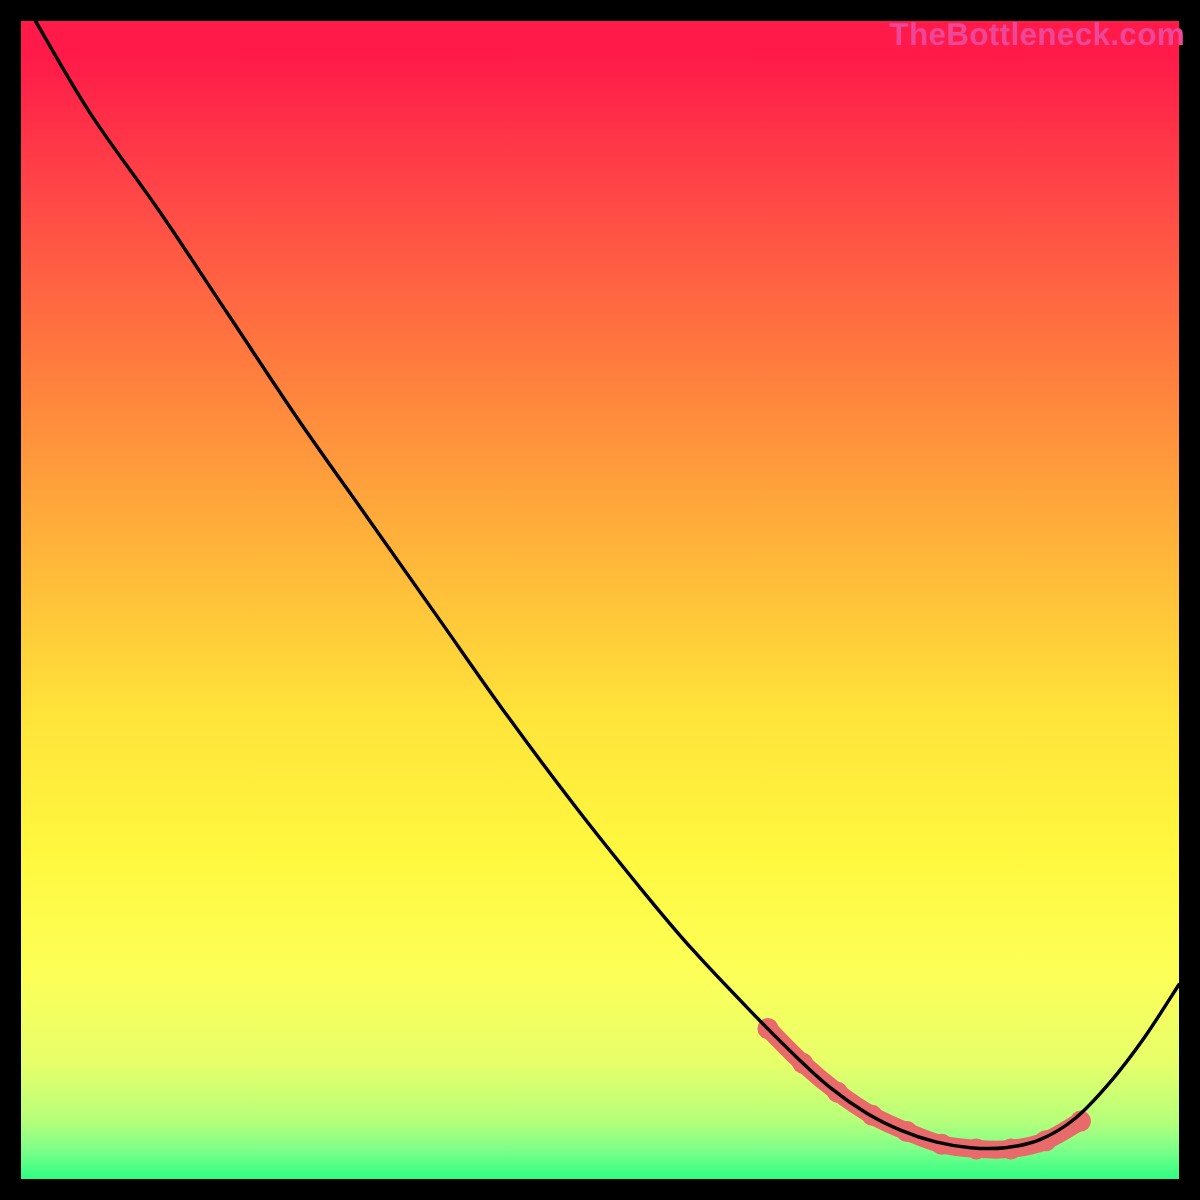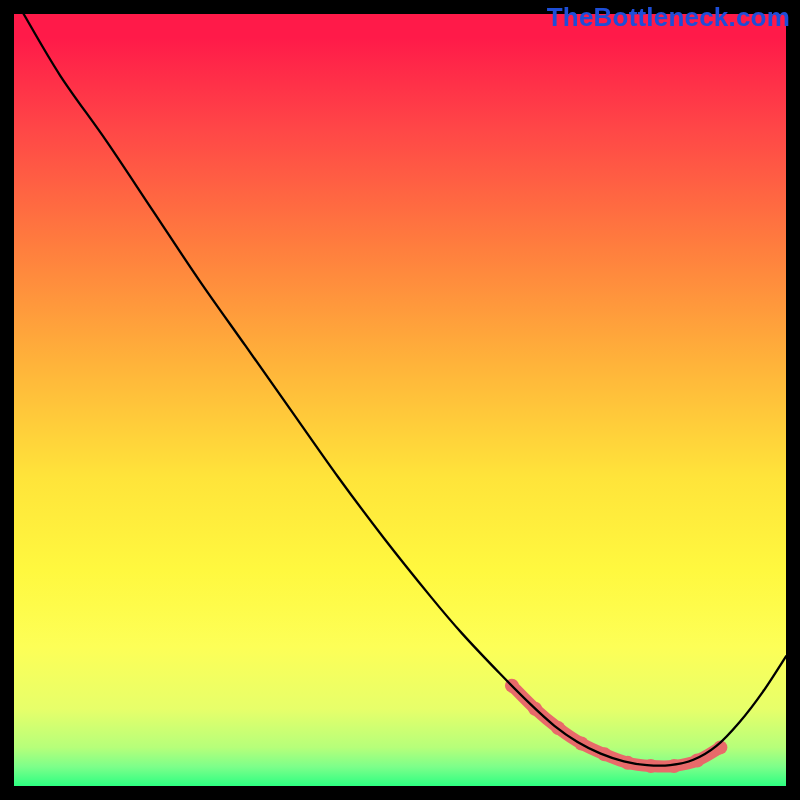--- a/index.html
+++ b/index.html
@@ -10,25 +10,25 @@
     background: #ffffff;
     font-family: Arial, Helvetica, sans-serif;
   }
   .canvas {
     position: relative;
     width: 800px;
     height: 800px;
   }
   .watermark {
     position: absolute;
-    top: 2px;
+    top: 12px;
     right: 10px;
-    font-size: 26px;
+    font-size: 21px;
     font-weight: bold;
-    color: #1d4ed8;
+    color: #ec4899;
     letter-spacing: 0.2px;
   }
   svg {
     position: absolute;
     top: 0;
     left: 0;
   }
 </style>
 </head>
 <body>

